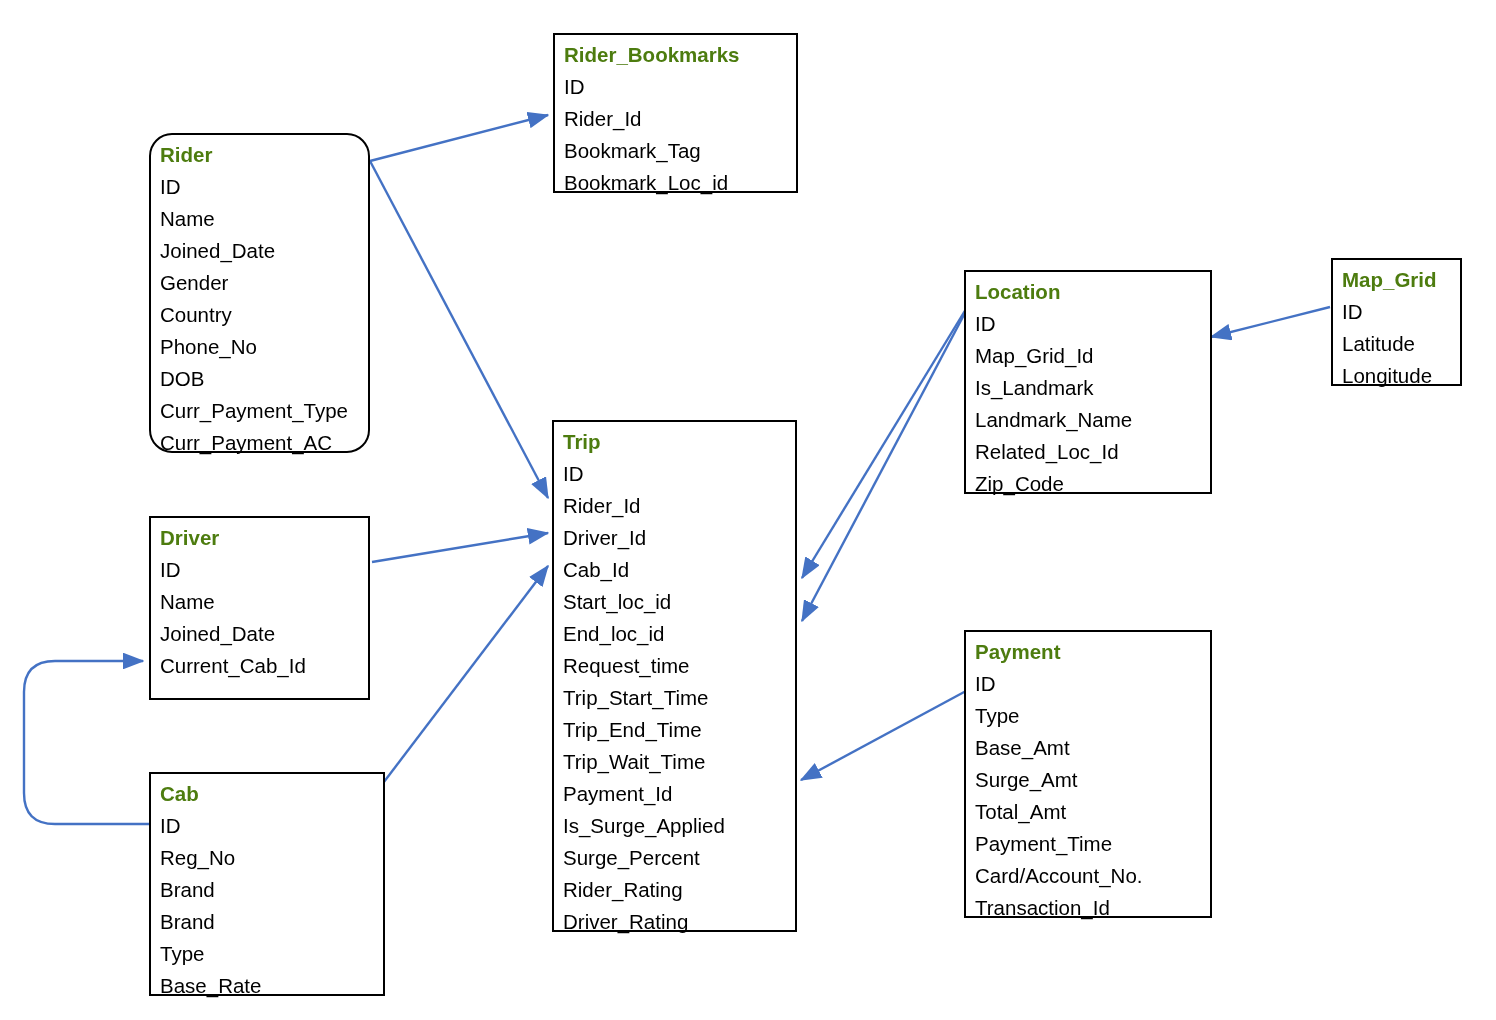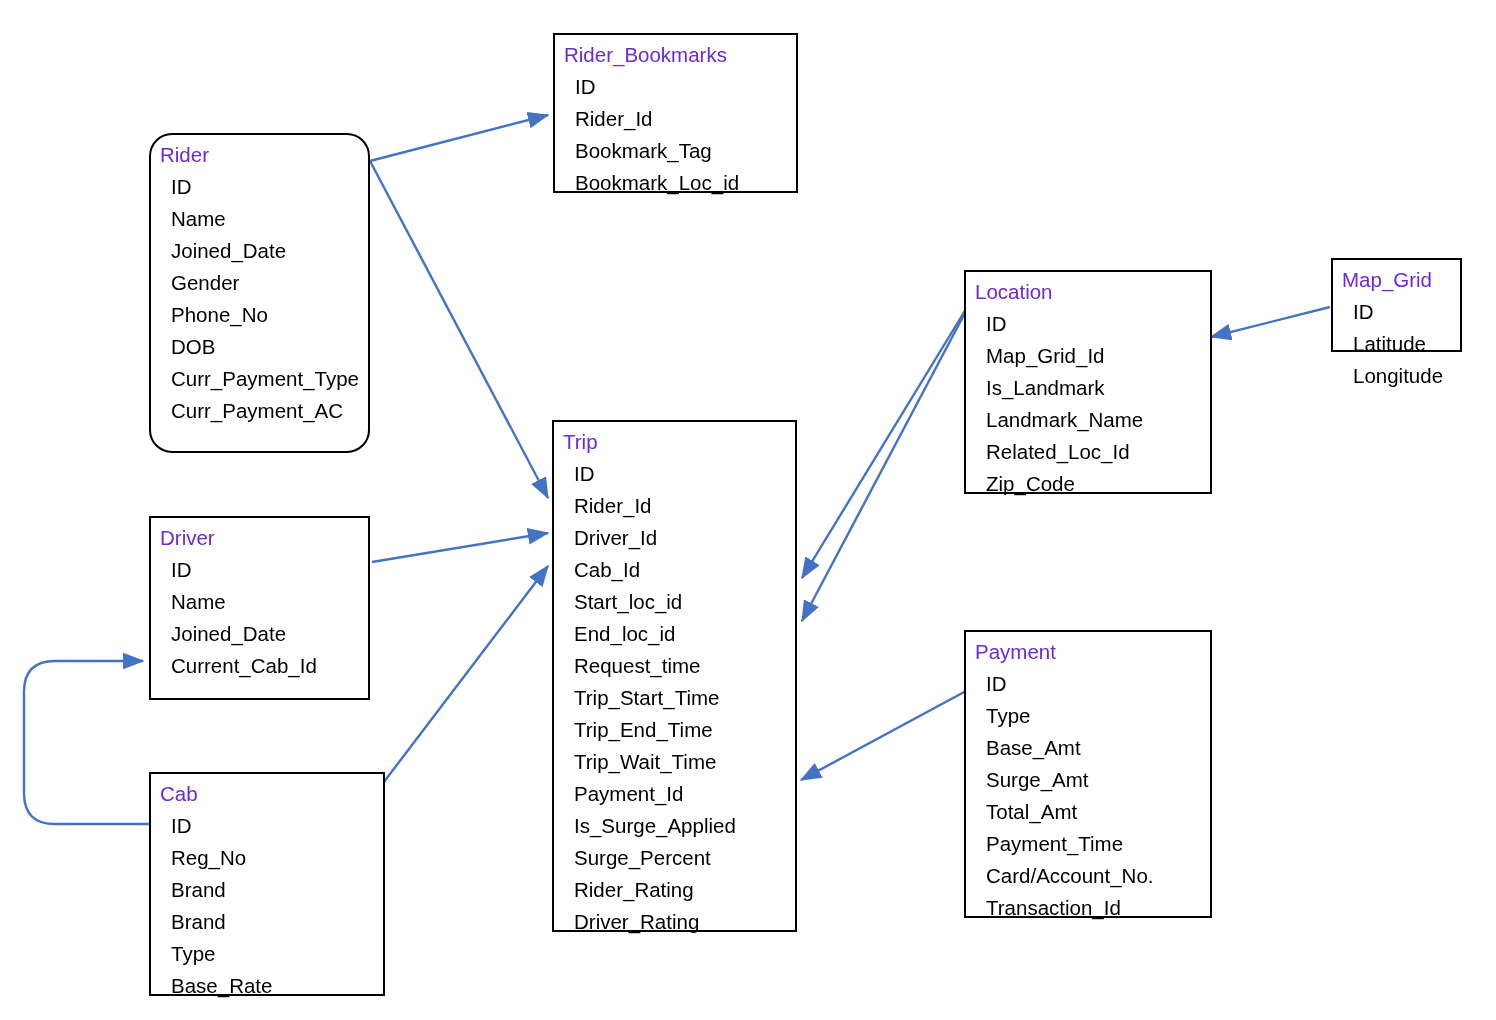--- a/index.html
+++ b/index.html
@@ -28,32 +28,32 @@
   }
   .entity {
     position: absolute;
     box-sizing: border-box;
     border: 2px solid #000000;
     background: #ffffff;
     padding: 4px 0 4px 0;
     z-index: 2;
   }
   .entity-title {
-    font-weight: normal;
+    font-weight: bold;
     font-size: 20.5px;
     line-height: 32px;
     padding: 0 8px 0 9px;
-    color: #6d28d9;
+    color: #4d7c0f;
     white-space: nowrap;
   }
   .entity-field {
     font-weight: normal;
     font-size: 20.5px;
     line-height: 32px;
-    padding: 0 8px 0 20px;
+    padding: 0 8px 0 9px;
     color: #000000;
     white-space: nowrap;
   }
 </style>
 </head>
 <body>
 
 <div id="canvas">
 
   <svg id="edge-layer" viewBox="0 0 1496 1020" xmlns="http://www.w3.org/2000/svg">
@@ -75,20 +75,21 @@
       </g>
   </svg>
 
   <div id="entities">
       <div class="entity" style="left: 149px; top: 133px; width: 221px; height: 320px; border-color: rgb(0, 0, 0); border-radius: 23px;">
         <div class="entity-title">Rider</div>
         <div class="entity-field">ID</div>
         <div class="entity-field">Name</div>
         <div class="entity-field">Joined_Date</div>
         <div class="entity-field">Gender</div>
+        <div class="entity-field">Country</div>
         <div class="entity-field">Phone_No</div>
         <div class="entity-field">DOB</div>
         <div class="entity-field">Curr_Payment_Type</div>
         <div class="entity-field">Curr_Payment_AC</div>
       </div>
       <div class="entity" style="left: 553px; top: 33px; width: 245px; height: 160px; border-color: rgb(0, 0, 0);">
         <div class="entity-title">Rider_Bookmarks</div>
         <div class="entity-field">ID</div>
         <div class="entity-field">Rider_Id</div>
         <div class="entity-field">Bookmark_Tag</div>
@@ -130,21 +131,21 @@
       </div>
       <div class="entity" style="left: 964px; top: 270px; width: 248px; height: 224px; border-color: rgb(0, 0, 0);">
         <div class="entity-title">Location</div>
         <div class="entity-field">ID</div>
         <div class="entity-field">Map_Grid_Id</div>
         <div class="entity-field">Is_Landmark</div>
         <div class="entity-field">Landmark_Name</div>
         <div class="entity-field">Related_Loc_Id</div>
         <div class="entity-field">Zip_Code</div>
       </div>
-      <div class="entity" style="left: 1331px; top: 258px; width: 131px; height: 94px; border-color: rgb(0, 0, 0);">
+      <div class="entity" style="left: 1331px; top: 258px; width: 131px; height: 128px; border-color: rgb(0, 0, 0);">
         <div class="entity-title">Map_Grid</div>
         <div class="entity-field">ID</div>
         <div class="entity-field">Latitude</div>
         <div class="entity-field">Longitude</div>
       </div>
       <div class="entity" style="left: 964px; top: 630px; width: 248px; height: 288px; border-color: rgb(0, 0, 0);">
         <div class="entity-title">Payment</div>
         <div class="entity-field">ID</div>
         <div class="entity-field">Type</div>
         <div class="entity-field">Base_Amt</div>

